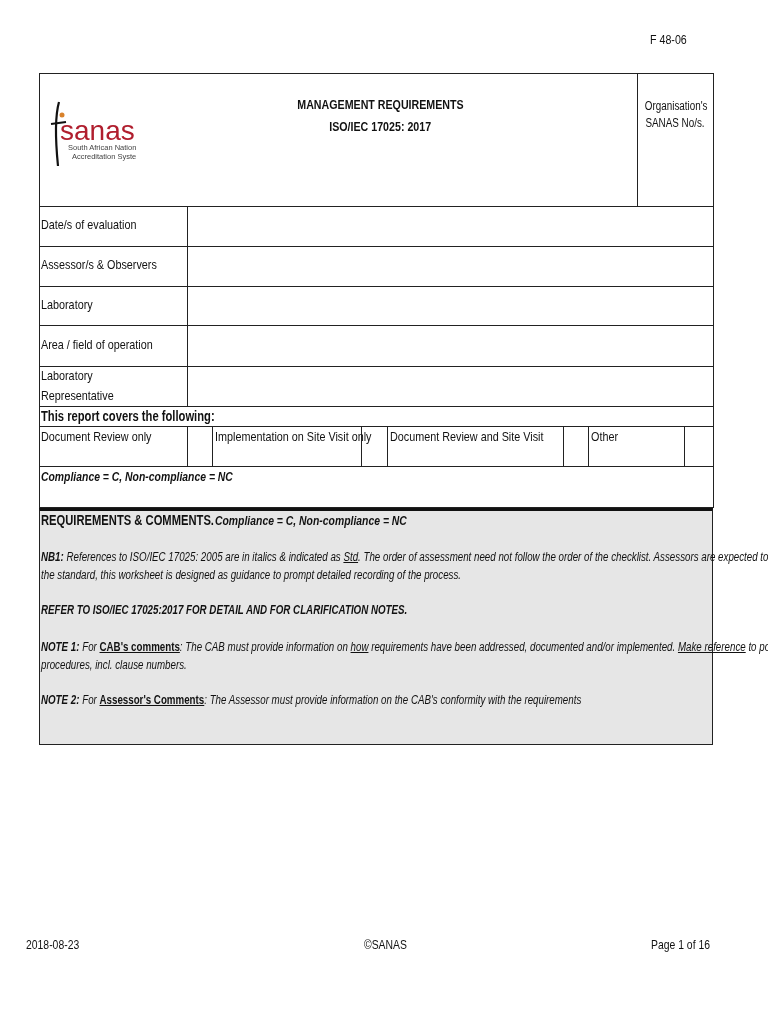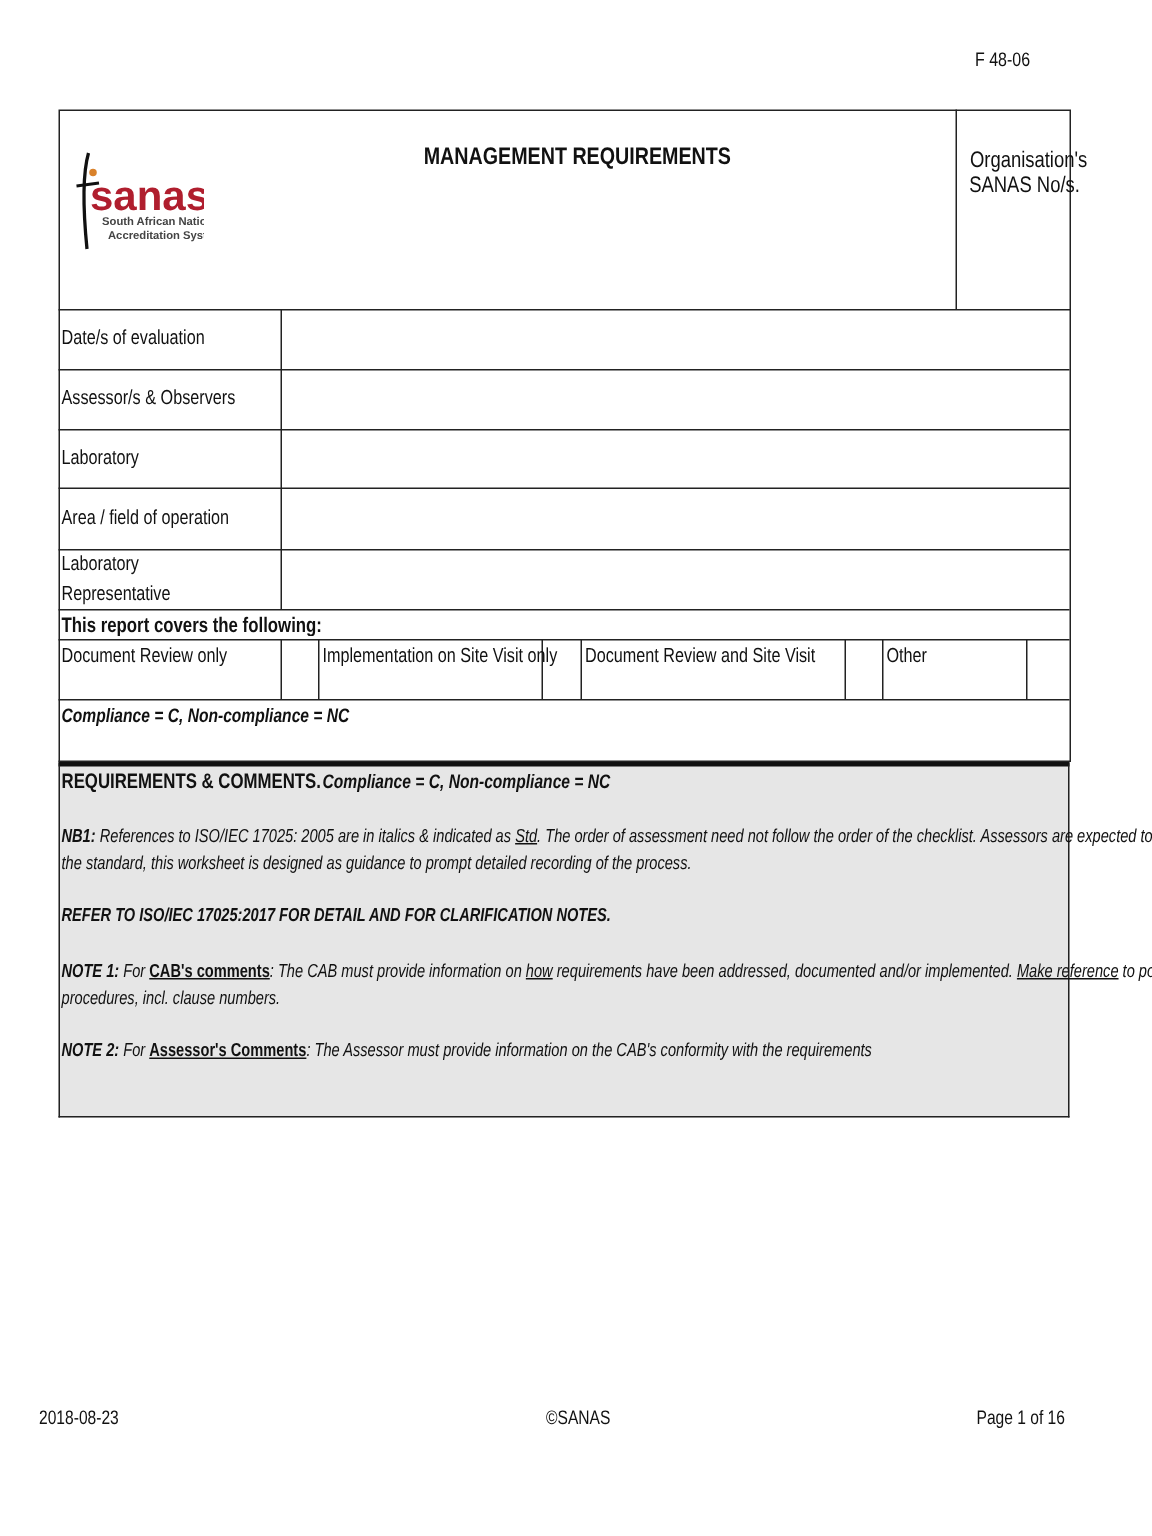--- a/index.html
+++ b/index.html
@@ -4,30 +4,30 @@
   <style>
     html, body { margin: 0; padding: 0; background: #ffffff; }
     body { width: 768px; height: 1024px; position: relative; overflow: hidden;
            font-family: "Liberation Sans", sans-serif; color: #111; }
     .abs { position: absolute; }
     .form-code { left: 650px; top: 32px; font-size: 13px; transform: scaleX(0.82); transform-origin: left top; }
     .box { position: absolute; border: 1.5px solid #222; box-sizing: border-box; }
     .hline { position: absolute; height: 0; border-top: 1.5px solid #222; }
     .vline { position: absolute; width: 0; border-left: 1.5px solid #222; }
     .lbl { position: absolute; font-size: 13.5px; transform: scaleX(0.8); transform-origin: left top; white-space: nowrap; line-height: 20px; }
-    .title { position: absolute; left: 260px; width: 240px; text-align: center; font-weight: bold; font-size: 16px; line-height: 22px; }
+    .title { position: absolute; left: 260px; width: 240px; text-align: center; font-weight: bold; font-size: 13px; line-height: 22px; }
     .title span { display: inline-block; transform: scaleX(0.82); transform-origin: center top; white-space: nowrap; }
-    .orgno { position: absolute; left: 638px; width: 75px; top: 98px; text-align: center; font-size: 15px; line-height: 17px; }
+    .orgno { position: absolute; left: 638px; width: 75px; top: 98px; text-align: center; font-size: 12px; line-height: 17px; }
     .orgno span { display: inline-block; transform: scaleX(0.82); white-space: nowrap; }
     .grey { position: absolute; left: 39px; top: 508px; width: 674px; height: 237px; background: #e6e6e6; border: 1.5px solid #222; border-top: 3px solid #111; box-sizing: border-box; }
     .note { position: absolute; font-size: 12.5px; transform: scaleX(0.78); transform-origin: left top; white-space: nowrap; font-style: italic; line-height: 18px; }
     .note b { font-style: italic; }
     .u { text-decoration: underline; }
     .footer { position: absolute; top: 937px; font-size: 13px; transform: scaleX(0.8); transform-origin: left top; white-space: nowrap; }
-    .logo { position: absolute; left: 46px; top: 96px; width: 90px; height: 75px; font-weight: bold; }
+    .logo { position: absolute; left: 46px; top: 96px; width: 90px; height: 75px; }
   </style>
 </head>
 <body>
 
 <div class="abs form-code">F 48-06</div>
 
 <div class="box" style="left:39px; top:73px; width:675px; height:134px;"></div>
 <div class="vline" style="left:637px; top:73px; height:133px;"></div>
 
 <div class="logo">
@@ -36,20 +36,21 @@
     <path d="M5 28 L 20 26" stroke="#111" stroke-width="2" fill="none"></path>
     <circle cx="16" cy="19" r="2.5" fill="#d9822b"></circle>
     <text x="14" y="44" font-family="Liberation Sans, sans-serif" font-size="28" fill="#b01e2e">sanas</text>
     <text x="22" y="54" font-family="Liberation Sans, sans-serif" font-size="7.5" fill="#444">South African National</text>
     <text x="26" y="63" font-family="Liberation Sans, sans-serif" font-size="7.5" fill="#444">Accreditation System</text>
   </svg>
 </div>
 
 <div class="title" style="top:94px;">
   <div><span>MANAGEMENT REQUIREMENTS</span></div>
+  <div><span>ISO/IEC 17025: 2017</span></div>
 </div>
 
 <div class="orgno">
   <div><span>Organisation's</span></div>
   <div><span>SANAS No/s.</span></div>
 </div>
 
 <div class="box" style="left:39px; top:206px; width:675px; height:302px; border-top:none;"></div>
 <div class="vline" style="left:187px; top:206px; height:200px;"></div>
 <div class="hline" style="left:39px; top:246px; width:674px;"></div>

